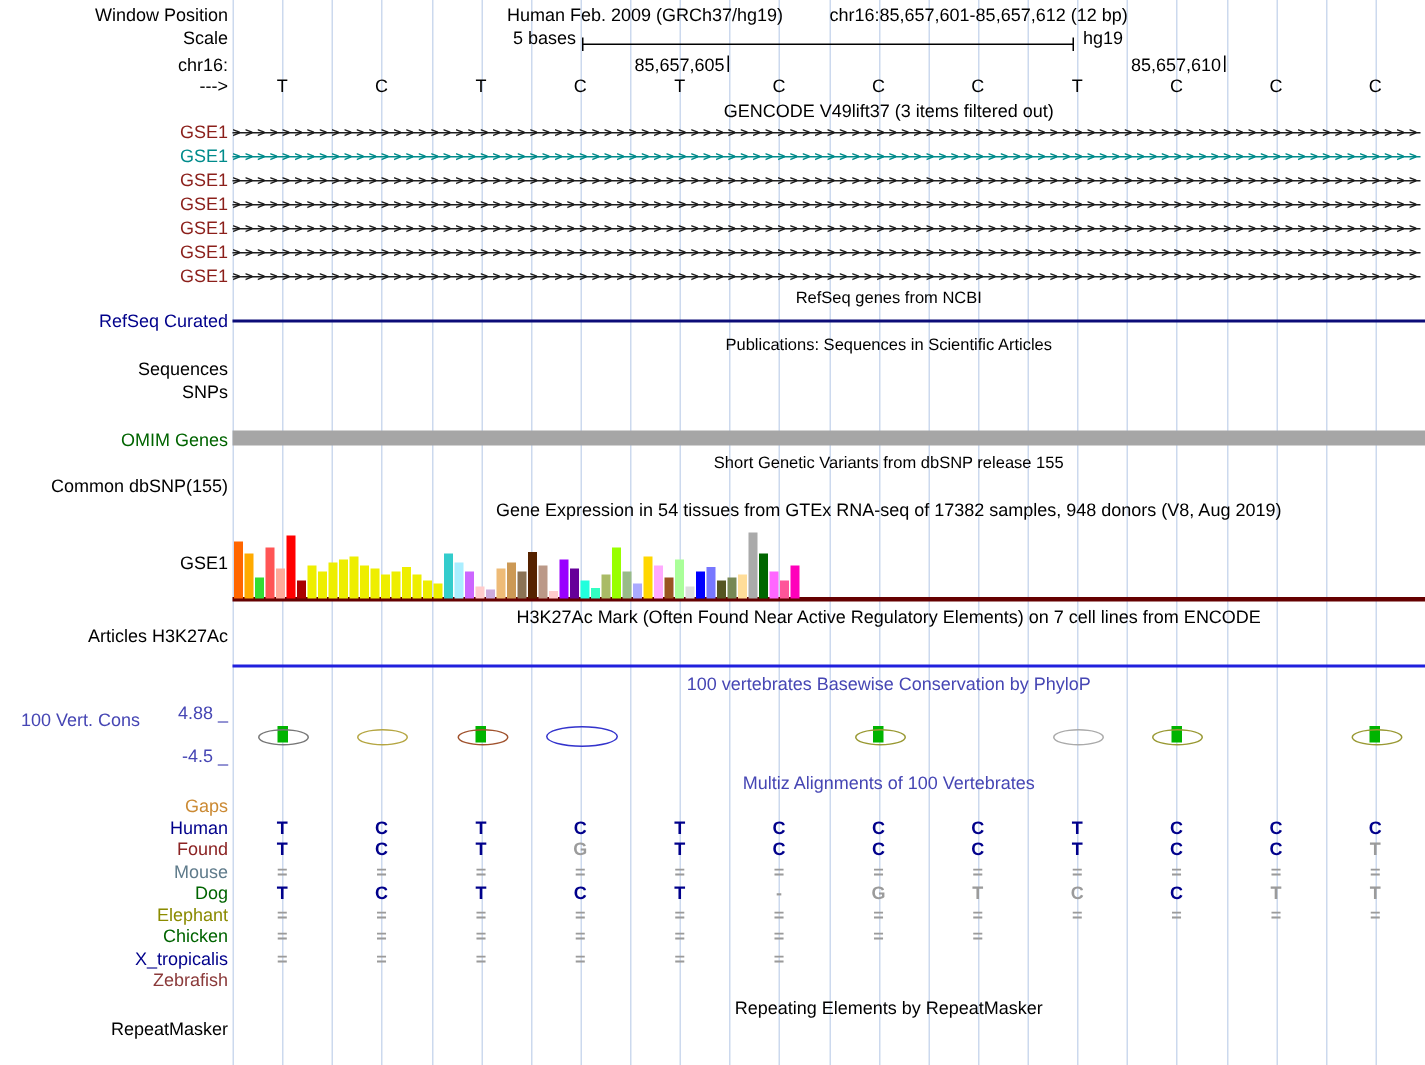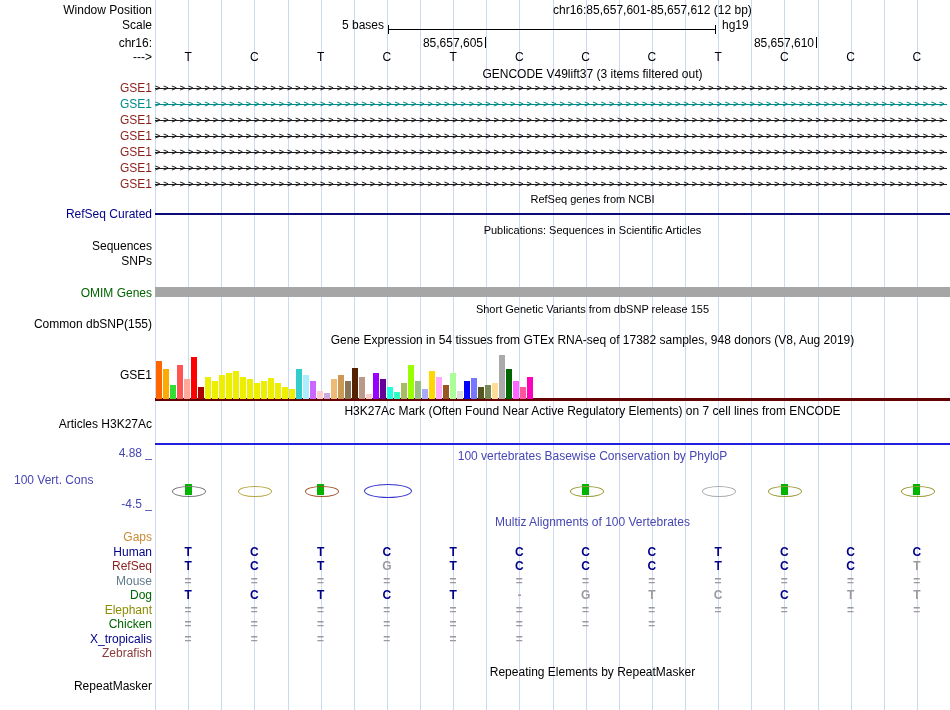--- a/index.html
+++ b/index.html
@@ -9,20 +9,21 @@
   .lbl{position:absolute;z-index:2;right:798px;white-space:nowrap;text-align:right;}
   .ctitle{position:absolute;z-index:2;left:155px;width:795px;text-align:center;white-space:nowrap;margin-left:40px;}
   .sub{font-size:11px;}
 </style>
 </head>
 <body>
 
 <div id="stage">
 
   <div class="lbl" style="top:3px">Window Position</div>
+  <div class="abs" style="left:155px;top:3px;width:550px;text-align:center">Human Feb. 2009 (GRCh37/hg19)</div>
   <div class="abs" style="left:553px;top:3px">chr16:85,657,601-85,657,612 (12 bp)</div>
 
   <div class="lbl" style="top:18px">Scale</div>
   <div class="abs" style="right:566px;top:18px">5 bases</div>
   <div class="abs" style="left:388px;top:29px;width:328px;height:1px;background:#000"></div>
   <div class="abs" style="left:388px;top:25px;width:1px;height:9px;background:#000"></div>
   <div class="abs" style="left:715px;top:25px;width:1px;height:9px;background:#000"></div>
   <div class="abs" style="left:722px;top:18px">hg19</div>
 
   <div class="lbl" style="top:36px">chr16:</div>
@@ -50,21 +51,21 @@
   <div class="lbl" style="top:317px">Common dbSNP(155)</div>
 
   <div class="ctitle" style="top:333px">Gene Expression in 54 tissues from GTEx RNA-seq of 17382 samples, 948 donors (V8, Aug 2019)</div>
   <div class="lbl" style="top:368px">GSE1</div>
   <div class="abs" style="left: 155px; top: 398px; width: 795px; height: 3px; background: rgb(101, 0, 0);"></div>
 
   <div class="ctitle" style="top:404px">H3K27Ac Mark (Often Found Near Active Regulatory Elements) on 7 cell lines from ENCODE</div>
   <div class="lbl" style="top:417px">Articles H3K27Ac</div>
   <div class="abs" style="left: 155px; top: 443px; width: 795px; height: 2px; background: rgb(32, 32, 221);"></div>
 
-  <div class="lbl" style="top: 446px; color: rgb(70, 70, 180);">4.88 _</div>
+  <div class="lbl" style="top: 468px; color: rgb(70, 70, 180);">4.88 _</div>
   <div class="ctitle" style="top: 449px; color: rgb(70, 70, 180);">100 vertebrates Basewise Conservation by PhyloP</div>
   <div class="abs" style="left: 14px; top: 473px; color: rgb(70, 70, 180);">100 Vert. Cons</div>
   <div class="lbl" style="top: 497px; color: rgb(70, 70, 180);">-4.5 _</div>
 
   <div class="ctitle" style="top: 515px; color: rgb(70, 70, 180);">Multiz Alignments of 100 Vertebrates</div>
 
   <div class="ctitle" style="top:665px">Repeating Elements by RepeatMasker</div>
   <div class="lbl" style="top:679px">RepeatMasker</div>
 <div style="position: absolute; z-index: 0; white-space: nowrap; left: 155px; top: 0px; width: 1px; height: 710px; background: rgb(204, 217, 238);"></div>
     <div style="position: absolute; z-index: 0; white-space: nowrap; left: 188.1px; top: 0px; width: 1px; height: 710px; background: rgb(204, 217, 238);"></div>
@@ -190,21 +191,21 @@
     <div style="position: absolute; z-index: 2; white-space: nowrap; left: 308.625px; top: 545px; width: 24px; text-align: center; font-weight: bold; color: rgb(0, 0, 139);">T</div>
     <div style="position: absolute; z-index: 2; white-space: nowrap; left: 374.875px; top: 545px; width: 24px; text-align: center; font-weight: bold; color: rgb(0, 0, 139);">C</div>
     <div style="position: absolute; z-index: 2; white-space: nowrap; left: 441.125px; top: 545px; width: 24px; text-align: center; font-weight: bold; color: rgb(0, 0, 139);">T</div>
     <div style="position: absolute; z-index: 2; white-space: nowrap; left: 507.375px; top: 545px; width: 24px; text-align: center; font-weight: bold; color: rgb(0, 0, 139);">C</div>
     <div style="position: absolute; z-index: 2; white-space: nowrap; left: 573.625px; top: 545px; width: 24px; text-align: center; font-weight: bold; color: rgb(0, 0, 139);">C</div>
     <div style="position: absolute; z-index: 2; white-space: nowrap; left: 639.875px; top: 545px; width: 24px; text-align: center; font-weight: bold; color: rgb(0, 0, 139);">C</div>
     <div style="position: absolute; z-index: 2; white-space: nowrap; left: 706.125px; top: 545px; width: 24px; text-align: center; font-weight: bold; color: rgb(0, 0, 139);">T</div>
     <div style="position: absolute; z-index: 2; white-space: nowrap; left: 772.375px; top: 545px; width: 24px; text-align: center; font-weight: bold; color: rgb(0, 0, 139);">C</div>
     <div style="position: absolute; z-index: 2; white-space: nowrap; left: 838.625px; top: 545px; width: 24px; text-align: center; font-weight: bold; color: rgb(0, 0, 139);">C</div>
     <div style="position: absolute; z-index: 2; white-space: nowrap; left: 904.875px; top: 545px; width: 24px; text-align: center; font-weight: bold; color: rgb(0, 0, 139);">C</div>
-    <div style="position: absolute; z-index: 2; white-space: nowrap; right: 798px; top: 559px; text-align: right; color: rgb(139, 35, 35);">RefSeq</div>
+    <div style="position: absolute; z-index: 2; white-space: nowrap; right: 798px; top: 559px; text-align: right; color: rgb(139, 35, 35);">Found</div>
     <div style="position: absolute; z-index: 2; white-space: nowrap; left: 176.125px; top: 559px; width: 24px; text-align: center; font-weight: bold; color: rgb(0, 0, 139);">T</div>
     <div style="position: absolute; z-index: 2; white-space: nowrap; left: 242.375px; top: 559px; width: 24px; text-align: center; font-weight: bold; color: rgb(0, 0, 139);">C</div>
     <div style="position: absolute; z-index: 2; white-space: nowrap; left: 308.625px; top: 559px; width: 24px; text-align: center; font-weight: bold; color: rgb(0, 0, 139);">T</div>
     <div style="position: absolute; z-index: 2; white-space: nowrap; left: 374.875px; top: 559px; width: 24px; text-align: center; font-weight: bold; color: rgb(155, 155, 155);">G</div>
     <div style="position: absolute; z-index: 2; white-space: nowrap; left: 441.125px; top: 559px; width: 24px; text-align: center; font-weight: bold; color: rgb(0, 0, 139);">T</div>
     <div style="position: absolute; z-index: 2; white-space: nowrap; left: 507.375px; top: 559px; width: 24px; text-align: center; font-weight: bold; color: rgb(0, 0, 139);">C</div>
     <div style="position: absolute; z-index: 2; white-space: nowrap; left: 573.625px; top: 559px; width: 24px; text-align: center; font-weight: bold; color: rgb(0, 0, 139);">C</div>
     <div style="position: absolute; z-index: 2; white-space: nowrap; left: 639.875px; top: 559px; width: 24px; text-align: center; font-weight: bold; color: rgb(0, 0, 139);">C</div>
     <div style="position: absolute; z-index: 2; white-space: nowrap; left: 706.125px; top: 559px; width: 24px; text-align: center; font-weight: bold; color: rgb(0, 0, 139);">T</div>
     <div style="position: absolute; z-index: 2; white-space: nowrap; left: 772.375px; top: 559px; width: 24px; text-align: center; font-weight: bold; color: rgb(0, 0, 139);">C</div>

